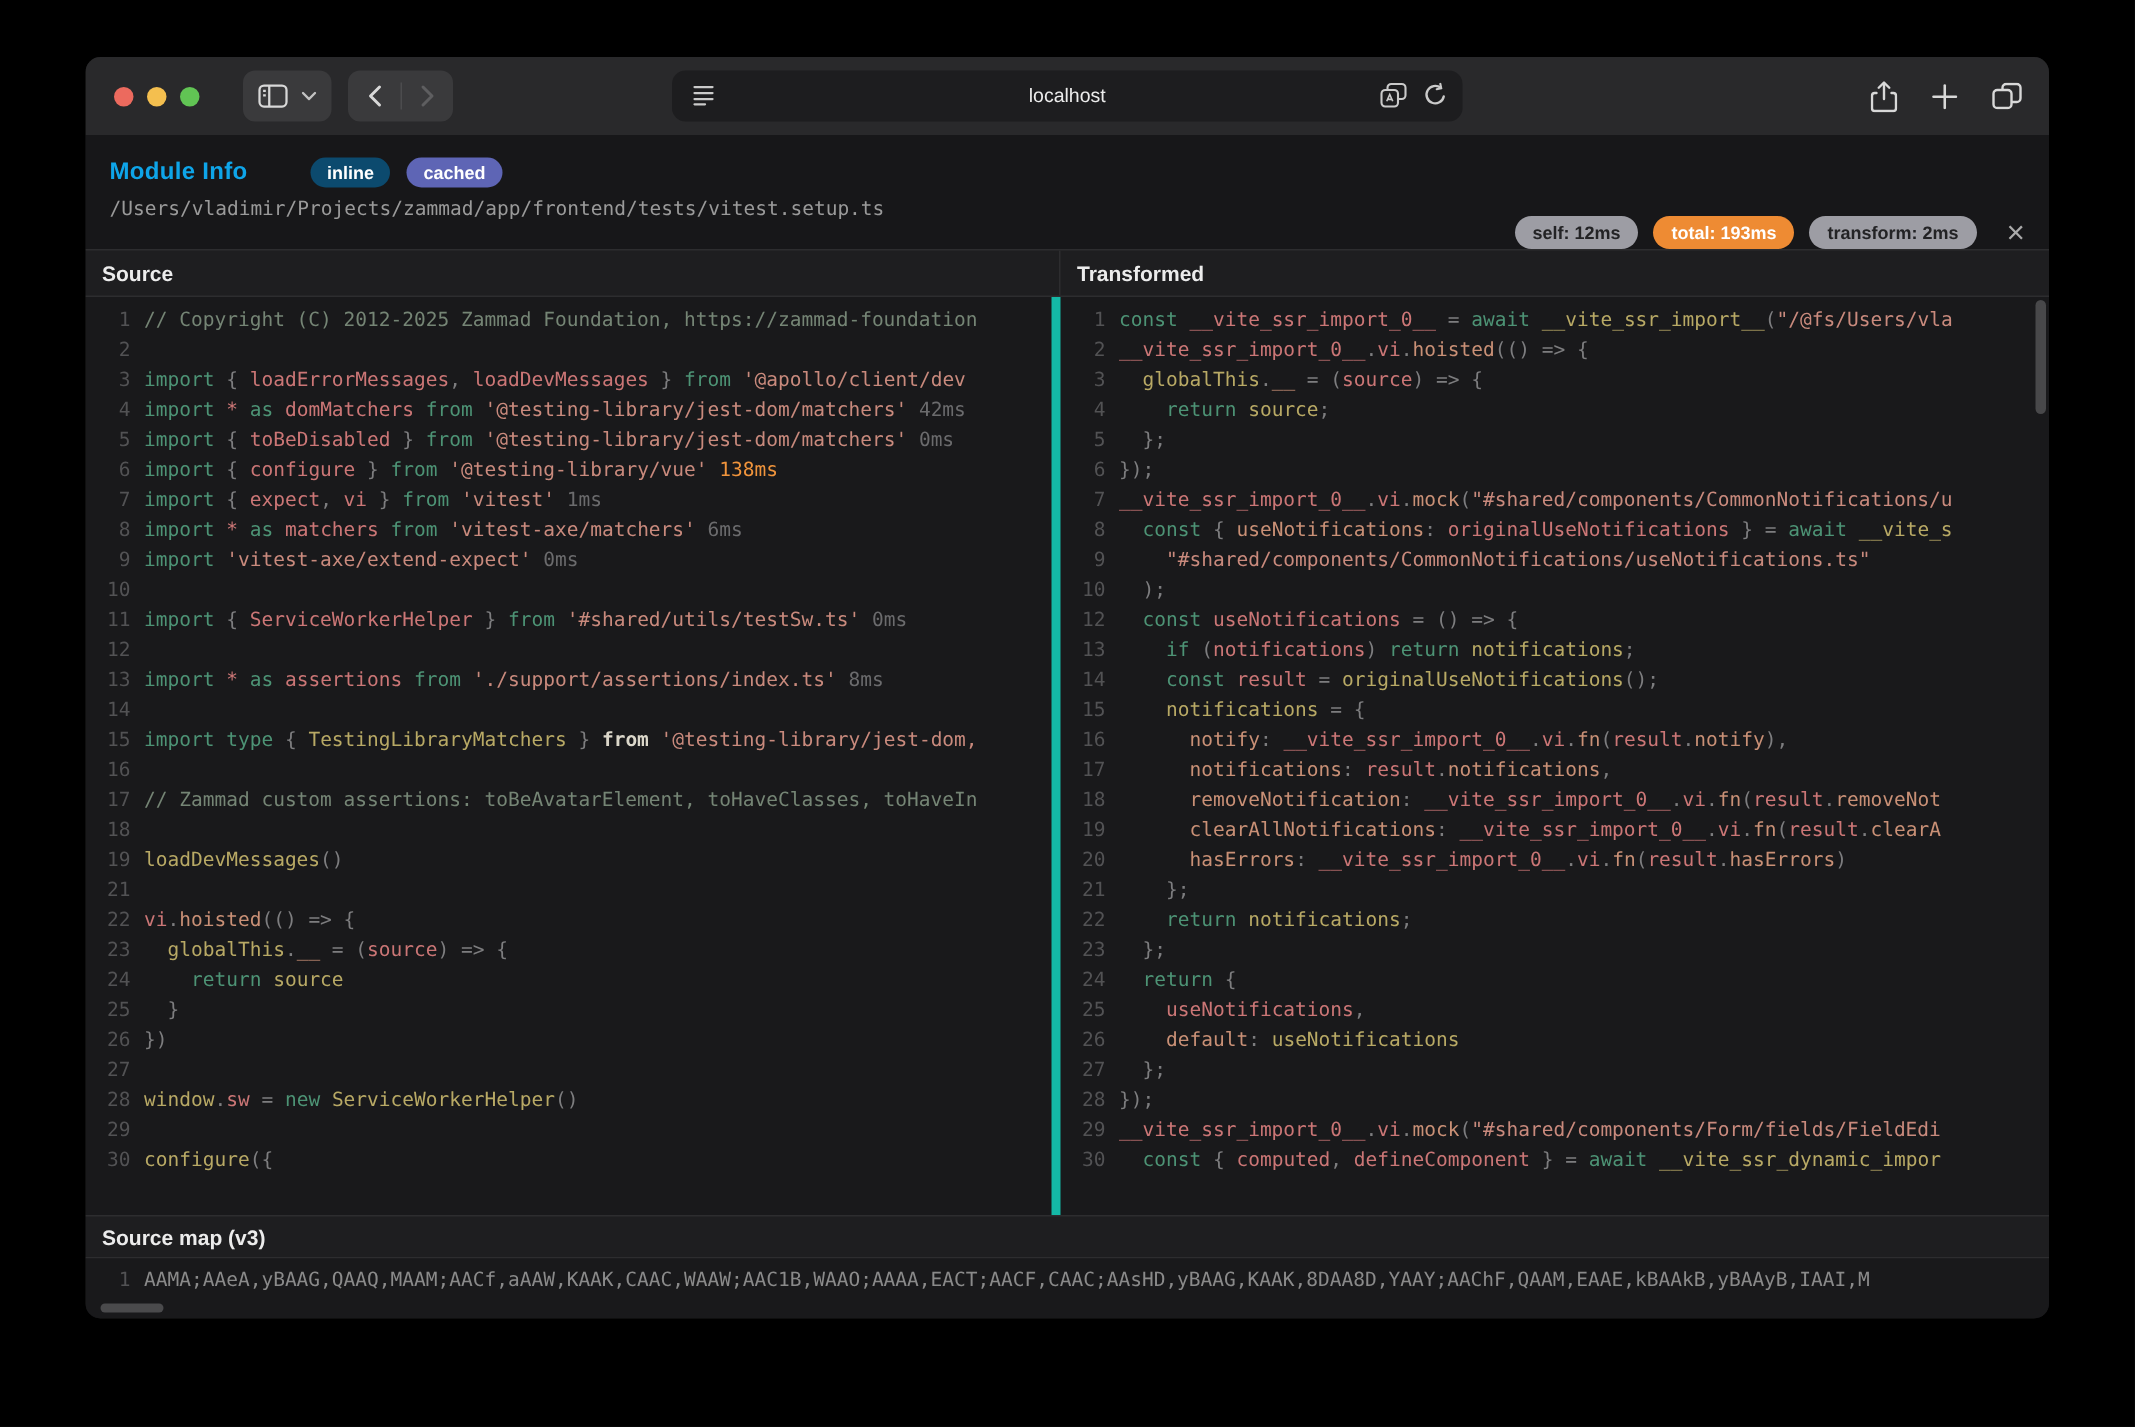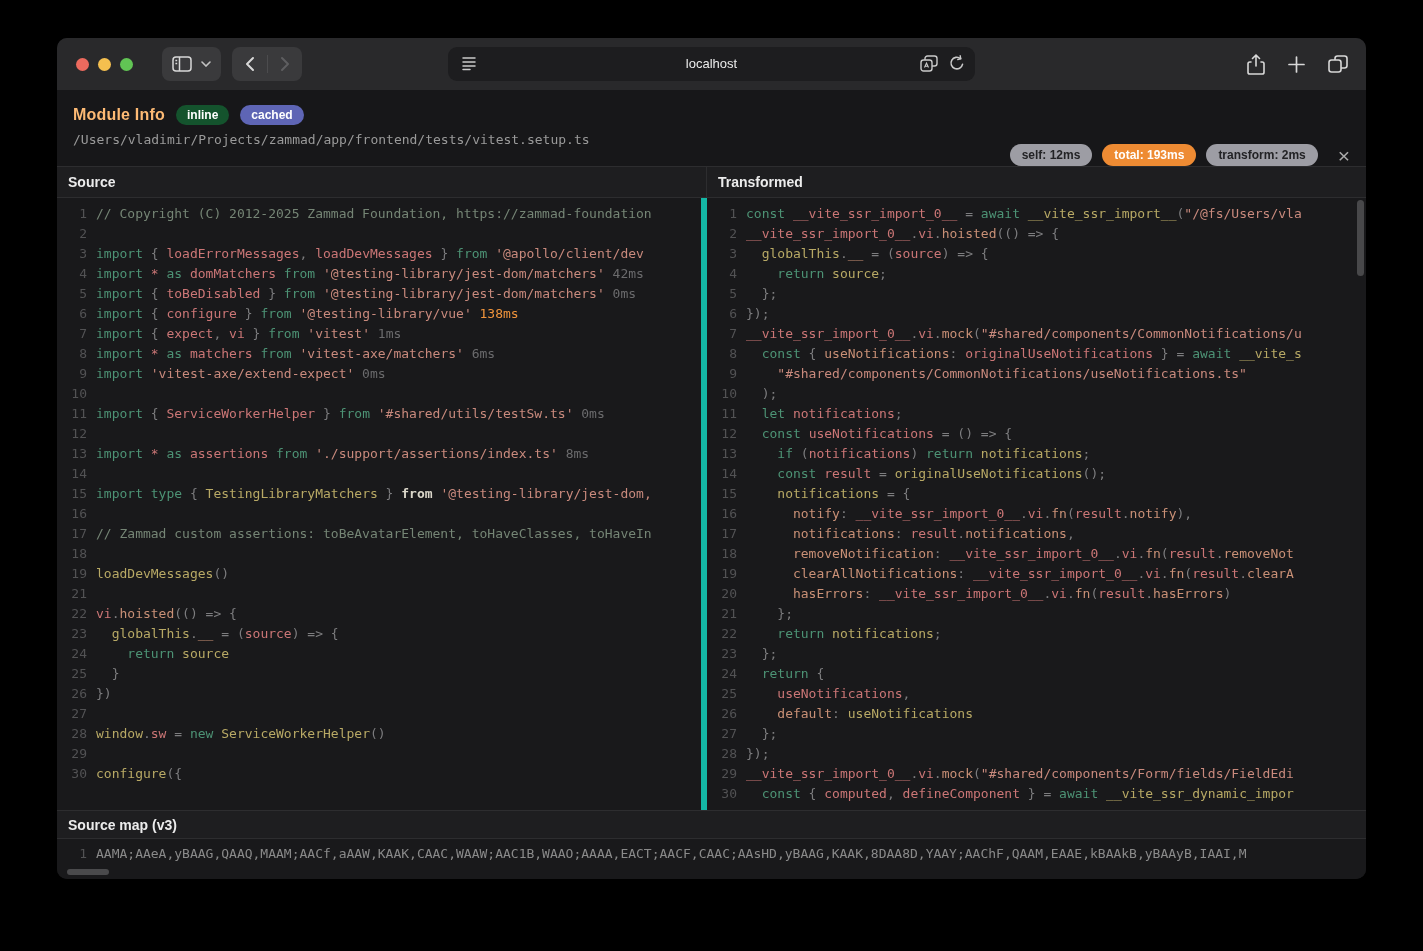--- a/index.html
+++ b/index.html
@@ -17,21 +17,21 @@
   .urlbar { position:absolute; left:391px; top:9px; width:527px; height:34px; background:#1d1d1f; border-radius:9px; }
   .url-text { position:absolute; left:0; right:0; top:0; height:34px; line-height:34px; text-align:center; color:#ececec; font-size:13px; }
   .url-left { position:absolute; left:13px; top:9px; }
   .url-right { position:absolute; right:10px; top:8px; display:flex; gap:10px; align-items:center; }
   .chrome-right { position:absolute; right:18px; top:0; height:52px; display:flex; align-items:center; gap:23px; }
   .icon-btn { display:flex; align-items:center; justify-content:center; }
 
   
   .mod-header { height:76px; background:#171719; display:flex; justify-content:space-between; padding:15px 16px 0 16px; }
   .title-row { display:flex; align-items:center; gap:11px; }
-  .mod-title { font-size:16px; font-weight:700; color:#fdba74; letter-spacing:.2px; }
+  .mod-title { font-size:16px; font-weight:700; color:#0ea5e9; letter-spacing:.2px; }
   .badge { border-radius:999px; padding:3px 11px; font-size:12px; font-weight:700; color:#fff; }
   .mod-path { margin-top:7px; font-family:"DejaVu Sans Mono",monospace; font-size:13px; color:#9a9a9a; }
   .mod-right { display:flex; align-items:flex-end; gap:10px; padding-top:2px; }
   .t-badge { border-radius:999px; padding:4px 12px; font-size:12px; font-weight:700; }
   .t-gray { background:#9d9da4; color:#232325; }
   .t-orange { background:#ee8b33; color:#fff; }
   .close-x { margin-left:10px; margin-top:-2px; color:#aaa; font-size:21px; line-height:21px; cursor:default; }
 
   
   .panel-headers { display:flex; height:32px; background:#1e1e20; border-top:1px solid #2d2d2f; border-bottom:1px solid #2d2d2f; }
@@ -145,21 +145,21 @@
           <rect x="1" y="5" width="12" height="12" rx="2.5" fill="#29292b"></rect>
         </svg>
       </span>
     </div>
   </div>
 
   <div class="mod-header">
     <div>
       <div class="title-row">
         <span class="mod-title">Module Info</span>
-        <span class="badge" style="background: #14532d;">inline</span>
+        <span class="badge" style="background: #0c4a6e; margin-left: 31px;">inline</span>
         <span class="badge" style="background: rgb(94, 101, 181);">cached</span>
       </div>
       <div class="mod-path">/Users/vladimir/Projects/zammad/app/frontend/tests/vitest.setup.ts</div>
     </div>
     <div class="mod-right">
       <span class="t-badge t-gray">self: 12ms</span>
       <span class="t-badge t-orange">total: 193ms</span>
       <span class="t-badge t-gray">transform: 2ms</span>
       <span class="close-x">×</span>
     </div>
@@ -207,21 +207,20 @@
           <div class="code-line"><span class="ln">1</span><span class="tok-kw">const</span><span class="tok-pl"> </span><span class="tok-id">__vite_ssr_import_0__</span><span class="tok-pu"> = </span><span class="tok-kw">await</span><span class="tok-pl"> </span><span class="tok-fn">__vite_ssr_import__</span><span class="tok-pu">(</span><span class="tok-st">"/@fs/Users/vla</span></div>
           <div class="code-line"><span class="ln">2</span><span class="tok-id">__vite_ssr_import_0__</span><span class="tok-pu">.</span><span class="tok-id">vi</span><span class="tok-pu">.</span><span class="tok-pr">hoisted</span><span class="tok-pu">(() =&gt; {</span></div>
           <div class="code-line"><span class="ln">3</span><span class="tok-pl">  </span><span class="tok-fn">globalThis</span><span class="tok-pu">.</span><span class="tok-pr">__</span><span class="tok-pu"> = (</span><span class="tok-id">source</span><span class="tok-pu">) =&gt; {</span></div>
           <div class="code-line"><span class="ln">4</span><span class="tok-pl">    </span><span class="tok-kw">return</span><span class="tok-fn"> source</span><span class="tok-pu">;</span></div>
           <div class="code-line"><span class="ln">5</span><span class="tok-pu">  };</span></div>
           <div class="code-line"><span class="ln">6</span><span class="tok-pu">});</span></div>
           <div class="code-line"><span class="ln">7</span><span class="tok-id">__vite_ssr_import_0__</span><span class="tok-pu">.</span><span class="tok-id">vi</span><span class="tok-pu">.</span><span class="tok-pr">mock</span><span class="tok-pu">(</span><span class="tok-st">"#shared/components/CommonNotifications/u</span></div>
           <div class="code-line"><span class="ln">8</span><span class="tok-pl">  </span><span class="tok-kw">const</span><span class="tok-pu"> { </span><span class="tok-pr">useNotifications</span><span class="tok-pu">: </span><span class="tok-id">originalUseNotifications</span><span class="tok-pu"> } = </span><span class="tok-kw">await</span><span class="tok-pl"> </span><span class="tok-fn">__vite_s</span></div>
           <div class="code-line"><span class="ln">9</span><span class="tok-pl">    </span><span class="tok-st">"#shared/components/CommonNotifications/useNotifications.ts"</span></div>
           <div class="code-line"><span class="ln">10</span><span class="tok-pl">  </span><span class="tok-pu">);</span></div>
-          <div class="code-line"><span class="ln">11</span><span class="tok-pl">  </span><span class="tok-kw">let</span><span class="tok-id"> notifications</span><span class="tok-pu">;</span></div>
           <div class="code-line"><span class="ln">12</span><span class="tok-pl">  </span><span class="tok-kw">const</span><span class="tok-pl"> </span><span class="tok-id">useNotifications</span><span class="tok-pu"> = () =&gt; {</span></div>
           <div class="code-line"><span class="ln">13</span><span class="tok-pl">    </span><span class="tok-kw">if</span><span class="tok-pu"> (</span><span class="tok-id">notifications</span><span class="tok-pu">) </span><span class="tok-kw">return</span><span class="tok-fn"> notifications</span><span class="tok-pu">;</span></div>
           <div class="code-line"><span class="ln">14</span><span class="tok-pl">    </span><span class="tok-kw">const</span><span class="tok-id"> result</span><span class="tok-pu"> = </span><span class="tok-fn">originalUseNotifications</span><span class="tok-pu">();</span></div>
           <div class="code-line"><span class="ln">15</span><span class="tok-pl">    </span><span class="tok-fn">notifications</span><span class="tok-pu"> = {</span></div>
           <div class="code-line"><span class="ln">16</span><span class="tok-pl">      </span><span class="tok-pr">notify</span><span class="tok-pu">: </span><span class="tok-id">__vite_ssr_import_0__</span><span class="tok-pu">.</span><span class="tok-id">vi</span><span class="tok-pu">.</span><span class="tok-pr">fn</span><span class="tok-pu">(</span><span class="tok-id">result</span><span class="tok-pu">.</span><span class="tok-pr">notify</span><span class="tok-pu">),</span></div>
           <div class="code-line"><span class="ln">17</span><span class="tok-pl">      </span><span class="tok-pr">notifications</span><span class="tok-pu">: </span><span class="tok-id">result</span><span class="tok-pu">.</span><span class="tok-pr">notifications</span><span class="tok-pu">,</span></div>
           <div class="code-line"><span class="ln">18</span><span class="tok-pl">      </span><span class="tok-pr">removeNotification</span><span class="tok-pu">: </span><span class="tok-id">__vite_ssr_import_0__</span><span class="tok-pu">.</span><span class="tok-id">vi</span><span class="tok-pu">.</span><span class="tok-pr">fn</span><span class="tok-pu">(</span><span class="tok-id">result</span><span class="tok-pu">.</span><span class="tok-pr">removeNot</span></div>
           <div class="code-line"><span class="ln">19</span><span class="tok-pl">      </span><span class="tok-pr">clearAllNotifications</span><span class="tok-pu">: </span><span class="tok-id">__vite_ssr_import_0__</span><span class="tok-pu">.</span><span class="tok-id">vi</span><span class="tok-pu">.</span><span class="tok-pr">fn</span><span class="tok-pu">(</span><span class="tok-id">result</span><span class="tok-pu">.</span><span class="tok-pr">clearA</span></div>
           <div class="code-line"><span class="ln">20</span><span class="tok-pl">      </span><span class="tok-pr">hasErrors</span><span class="tok-pu">: </span><span class="tok-id">__vite_ssr_import_0__</span><span class="tok-pu">.</span><span class="tok-id">vi</span><span class="tok-pu">.</span><span class="tok-pr">fn</span><span class="tok-pu">(</span><span class="tok-id">result</span><span class="tok-pu">.</span><span class="tok-pr">hasErrors</span><span class="tok-pu">)</span></div>
           <div class="code-line"><span class="ln">21</span><span class="tok-pl">    </span><span class="tok-pu">};</span></div>

